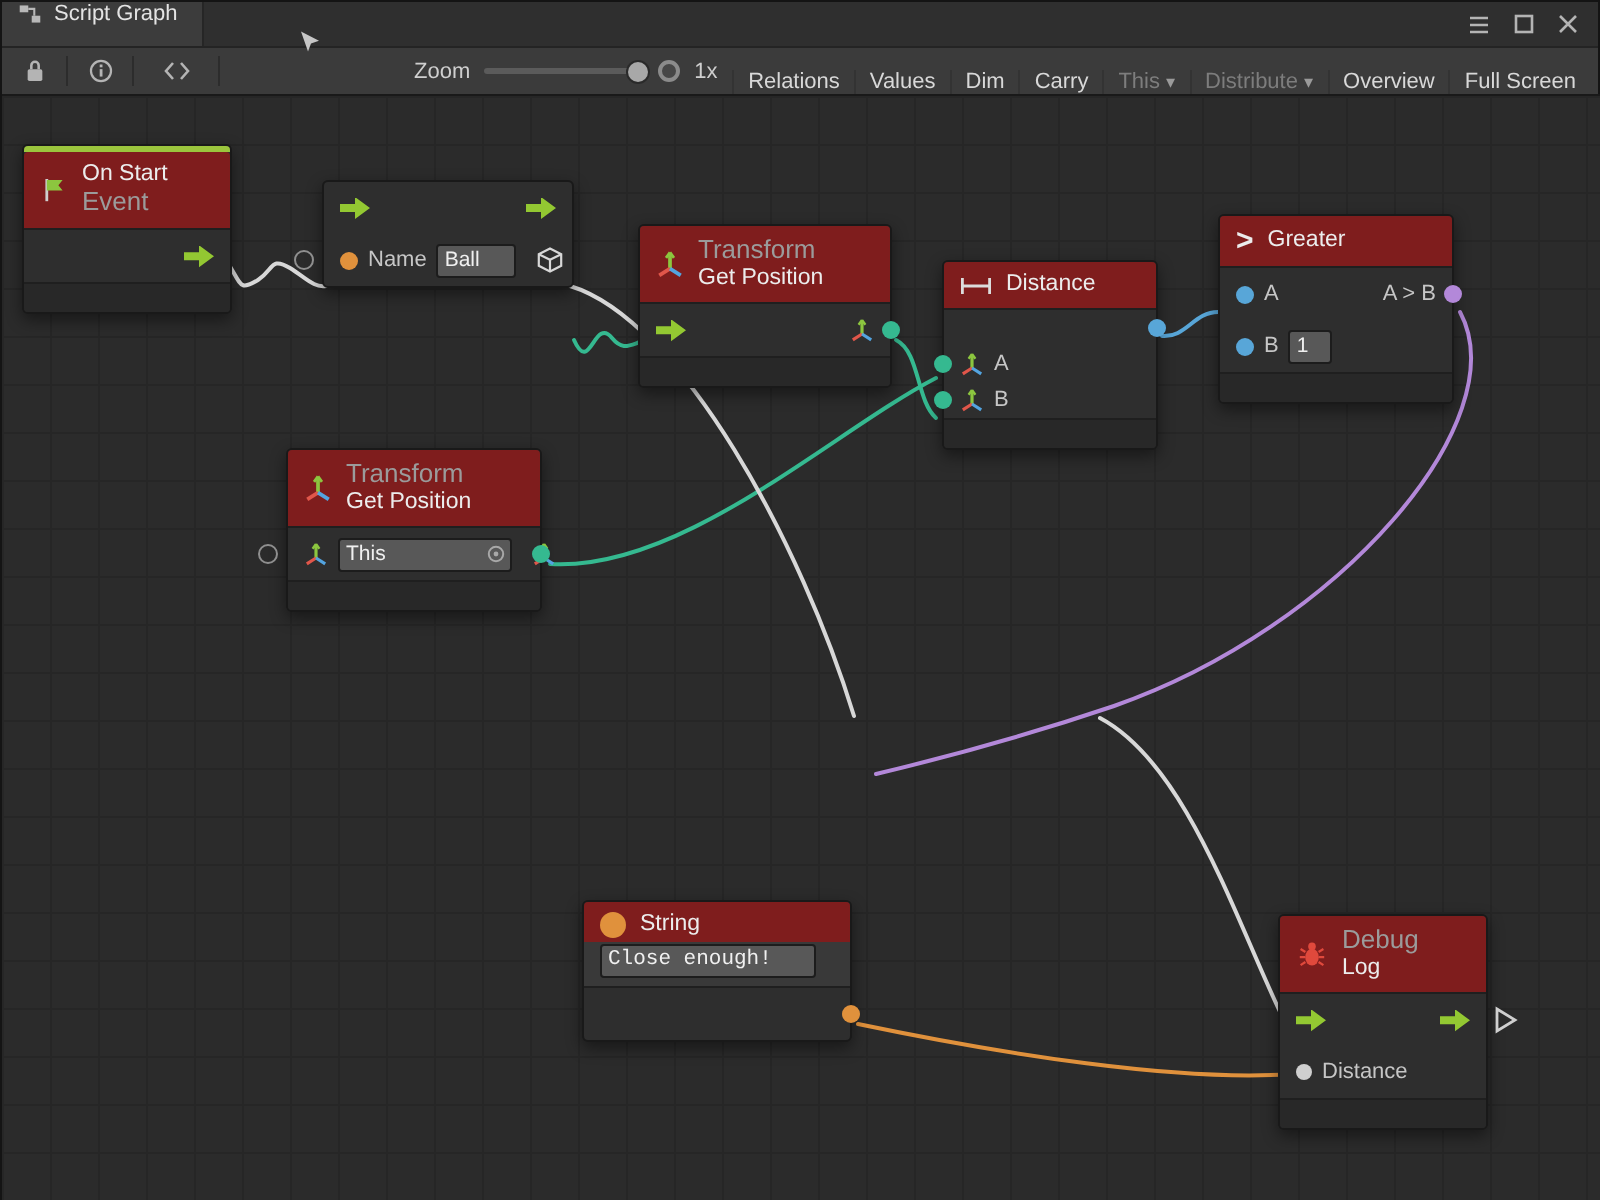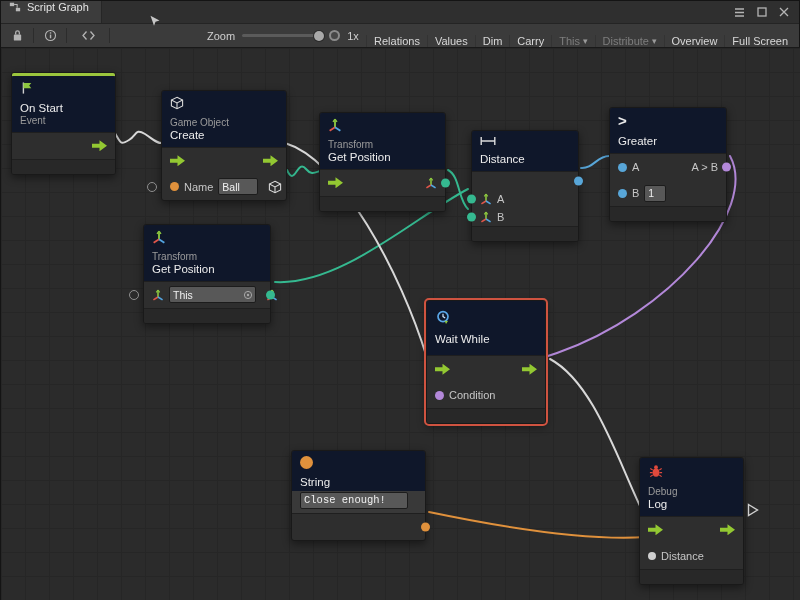--- a/index.html
+++ b/index.html
@@ -44,25 +44,25 @@
   .w-teal{stroke:var(--teal,#35b990);}
   .w-blue{stroke:var(--blue,#58a6d8);}
   .w-purple{stroke:var(--purple,#b388d9);}
   .w-orange{stroke:var(--orange,#e0913c);}
 
   
   .node{position:absolute;background:#2e2e2e;border:1px solid #191919;border-radius:3px;
     box-shadow:0 3px 8px rgba(0,0,0,.45);color:#ddd;font-size:11px;box-sizing:border-box;}
   .node.selected{outline:2px solid var(--selection-red,#cf5340);outline-offset:0;}
   .accentbar{height:3px;background:var(--accent-green,#9bc53d);border-radius:2px 2px 0 0;}
-  .head{display:flex;gap:7px;padding:5px 8px;background:#0f172a;
-    border-bottom:1px solid #1f1f1f;border-radius:2px 2px 0 0;flex-direction:column;}
+  .head{display:flex;align-items:center;gap:7px;padding:5px 8px;background:#7f1d1d;
+    border-bottom:1px solid #1f1f1f;border-radius:2px 2px 0 0;}
   .head.tall{padding:9px 8px;}
   .titles{line-height:1.15;}
-  .sub{font-size:10px;color:#9b9b9b;}
+  .sub{font-size:13px;color:#9b9b9b;}
   .ttl{font-size:11.5px;color:#ececec;}
   .prow{position:relative;display:flex;align-items:center;gap:5px;padding:4px 8px;min-height:18px;}
   .prow.compact{min-height:14px;padding:2px 8px;}
   .spacer{flex:1;}
   .nfooter{height:14px;background:#282828;border-top:1px solid #1f1f1f;border-radius:0 0 2px 2px;}
   .plabel{color:#c6c6c6;}
   .farrow{width:15px;height:11px;background:var(--flow-green,#93c832);flex:0 0 auto;
     clip-path:polygon(0 32%,50% 32%,50% 0,100% 50%,50% 100%,50% 68%,0 68%);}
   .dot{width:9px;height:9px;border-radius:50%;flex:0 0 auto;}
   .dot.out{position:absolute;right:-5px;top:50%;transform:translateY(-50%);}
@@ -220,29 +220,20 @@
         </div>
       </div>
       <div class="prow">
         <span class="spacer"></span>
         <span class="farrow"></span>
       </div>
       <div class="nfooter"></div>
     </div>
 
     <div class="node" style="left:160px;top:42px;width:126px">
-      <div class="head">
-        <svg class="ic14">
-            <use href="#cube-icon"></use>
-          </svg>
-        <div class="titles">
-          <div class="sub">Game Object</div>
-          <div class="ttl">Create</div>
-        </div>
-      </div>
       <div class="prow">
         <span class="farrow"></span>
         <span class="spacer"></span>
         <span class="farrow"></span>
       </div>
       <div class="prow">
         <span class="hollow"></span>
         <span class="dot" style="background:var(--orange,#e0913c)"></span>
         <span class="plabel">Name</span>
         <input class="nfield" style="width: 32px;" value="Ball">
@@ -348,40 +339,20 @@
         </span>
         <span class="spacer"></span>
         <svg class="ic12">
             <use href="#axis-icon"></use>
           </svg>
         <span class="dot out" style="background:var(--teal,#35b990)"></span>
       </div>
       <div class="nfooter"></div>
     </div>
 
-    <div class="node selected" style="left:425px;top:252px;width:120px">
-      <div class="head tall">
-        <svg class="ic16">
-            <use href="#clock-icon"></use>
-          </svg>
-        <div class="titles">
-            <div class="ttl">Wait While</div>
-          </div>
-      </div>
-      <div class="prow">
-        <span class="farrow"></span>
-        <span class="spacer"></span>
-        <span class="farrow"></span>
-      </div>
-      <div class="prow">
-        <span class="dot" style="background:var(--purple,#b388d9)"></span>
-        <span class="plabel">Condition</span>
-      </div>
-      <div class="nfooter"></div>
-    </div>
 
     <div class="node" style="left:290px;top:402px;width:135px">
       <div class="head" style="border-bottom:none;padding-bottom:2px">
         <span class="strdot"></span>
         <div class="titles">
             <div class="ttl">String</div>
           </div>
       </div>
       <div class="prow" style="background:#393939;border-bottom:1px solid #1f1f1f;padding-top:0">
         <input class="nfield" style="width: 100px; font-family: Liberation Mono, monospace;" value="Close enough!">

